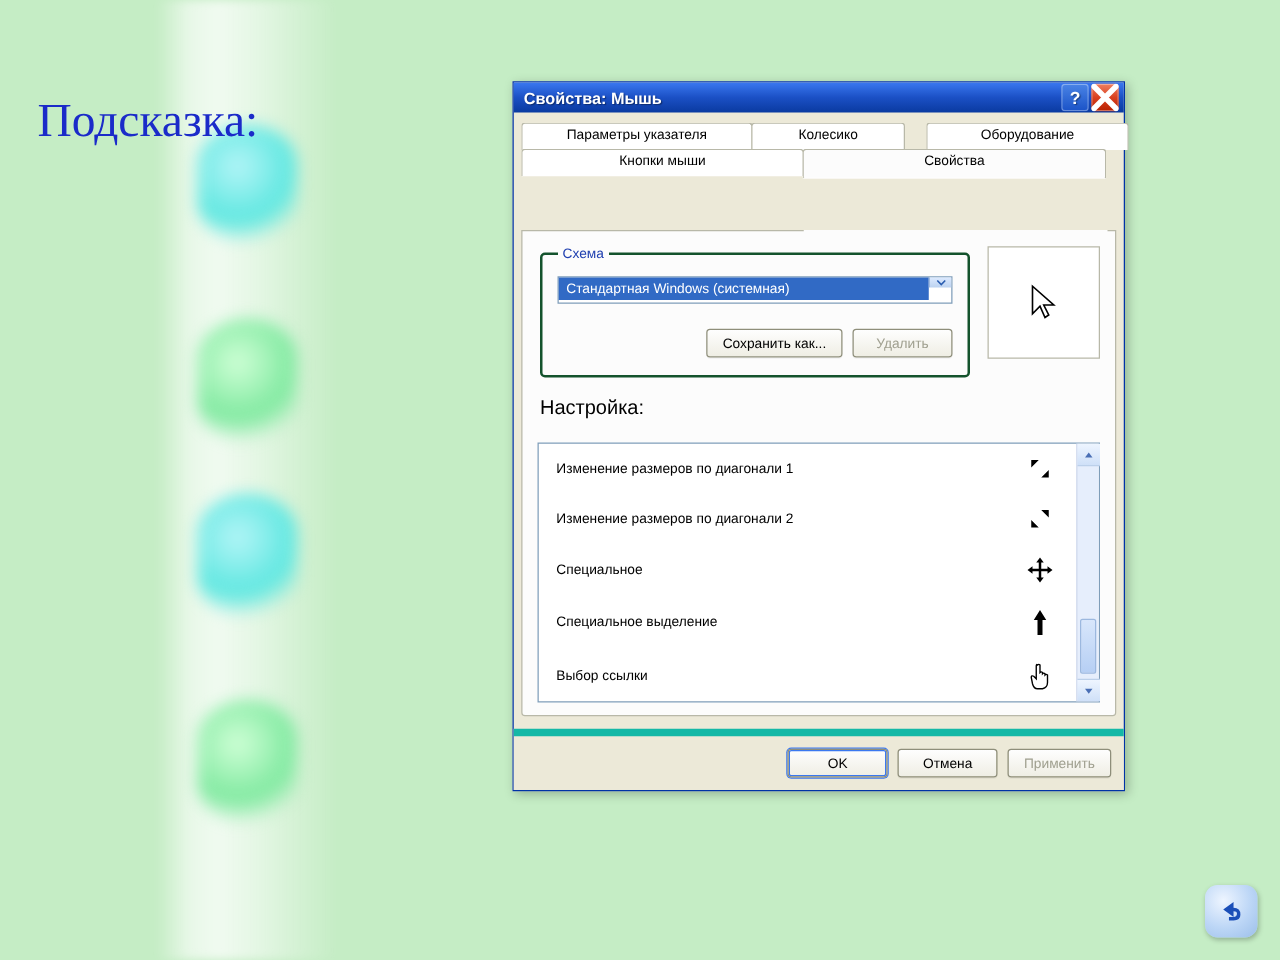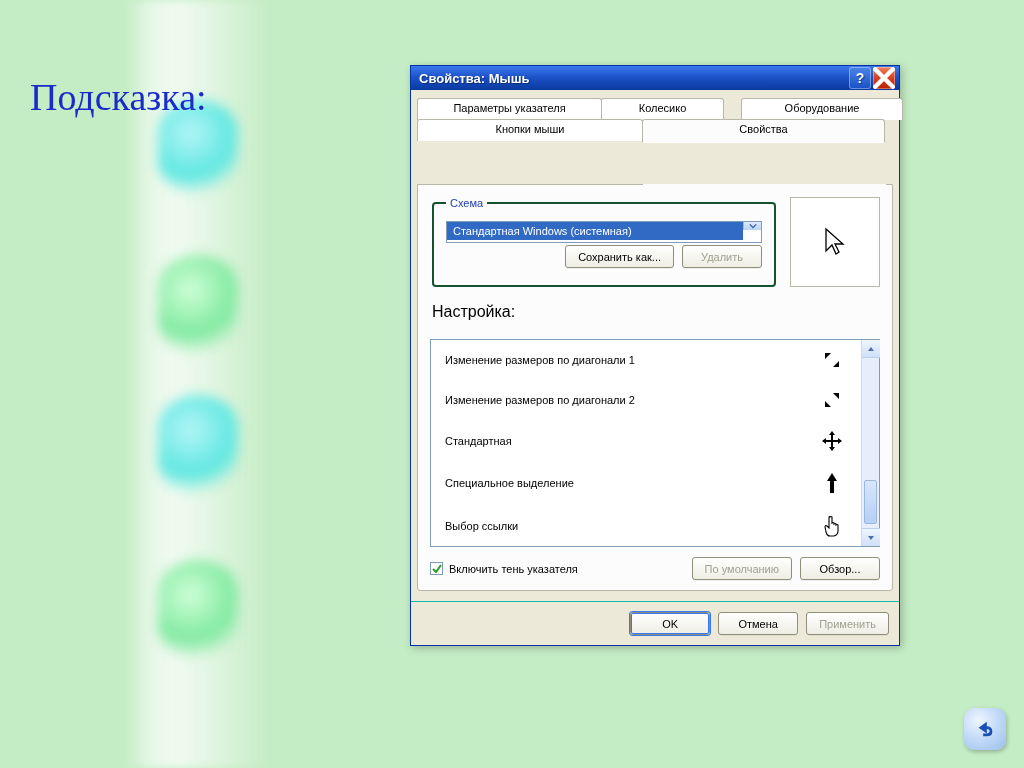--- a/index.html
+++ b/index.html
@@ -144,21 +144,21 @@
     overflow: hidden;
   }
   .dropdown .dd-btn {
     width: 18px;
     background: linear-gradient(#dceaff,#bcd2f0);
     display: flex; align-items: center; justify-content: center;
     border-left: 1px solid #9cb8df;
   }
   .dd-btn svg { width: 8px; height: 8px; }
 
-  .scheme-buttons { display: flex; gap: 8px; justify-content: flex-end; margin-top: 2px; }
+  .scheme-buttons { display: flex; gap: 8px; justify-content: flex-end; margin-top: 20px; }
 
   .preview {
     width: 90px; height: 90px;
     border: 1px solid #b8b8a8;
     background: #fff;
     display: flex; align-items: center; justify-content: center;
   }
 
   .section-label { margin: 16px 0 18px 2px; font-size: 16px; }
 
@@ -196,21 +196,21 @@
     font-size: 11px;
     padding: 0 12px;
     display: inline-flex; align-items:center; justify-content:center;
     box-shadow: 0 1px 0 rgba(0,0,0,.05);
   }
   .btn.disabled { color: #a0a090; }
   .btn.primary { box-shadow: inset 0 0 0 1px #3a78f0, 0 0 0 1px #3a78f0; }
 
   .dialog-buttons {
     display:flex; justify-content:flex-end; gap:8px;
-    padding: 10px; border-top: 1px solid #14b8a6;
+    padding: 10px; border-top: 6px solid #14b8a6;
     background:#ece9d8;
   }
 
   
   .corner-btn {
     position:absolute; right:18px; bottom:18px;
     width:42px; height:42px;
     background: radial-gradient(circle at 35% 30%, #eef5ff 0%, #bcd6f6 55%, #9cbfea 100%);
     border-radius: 10px;
     display:flex; align-items:center; justify-content:center;
@@ -293,21 +293,21 @@
           </div>
           <div class="list-row">
             <span>Изменение размеров по диагонали 2</span>
             <span class="cursor-cell">
               <svg width="20" height="20" viewBox="0 0 20 20">
                   <path d="M17 3 L11 3 L14 6 L6 14 L3 11 L3 17 L9 17 L6 14 L14 6 L17 9 Z" fill="#000"></path>
                 </svg>
             </span>
           </div>
           <div class="list-row">
-            <span>Стандартная</span>
+            <span>Специальное</span>
             <span class="cursor-cell">
               <svg width="22" height="22" viewBox="0 0 22 22">
                   <path d="M11 1 L14 5 L12 5 L12 10 L17 10 L17 8 L21 11 L17 14 L17 12 L12 12 L12 17 L14 17 L11 21 L8 17 L10 17 L10 12 L5 12 L5 14 L1 11 L5 8 L5 10 L10 10 L10 5 L8 5 Z" fill="#000"></path>
                 </svg>
             </span>
           </div>
           <div class="list-row">
             <span>Специальное выделение</span>
             <span class="cursor-cell">
               <svg width="14" height="22" viewBox="0 0 14 22">
@@ -334,34 +334,20 @@
               <div class="thumb"></div>
             </div>
           <div class="sbtn">
               <svg width="8" height="8" viewBox="0 0 8 8">
                 <path d="M1 2 L4 6 L7 2 Z" fill="#4a6fb5"></path>
               </svg>
             </div>
         </div>
       </div>
 
-      <div class="footer-row">
-        <div class="left">
-          <span class="chk">
-            <svg viewBox="0 0 10 10">
-                <path d="M1 5 L4 8 L9 1" fill="none" stroke="#2a9d2a" stroke-width="2"></path>
-              </svg>
-          </span>
-          <span>Включить тень указателя</span>
-        </div>
-        <div style="display:flex; gap:8px;">
-          <div class="btn disabled">По умолчанию</div>
-          <div class="btn">Обзор...</div>
-        </div>
-      </div>
     </div>
   </div>
 
   <div class="dialog-buttons">
     <div class="btn primary">OK</div>
     <div class="btn">Отмена</div>
     <div class="btn disabled">Применить</div>
   </div>
 </div>
 

